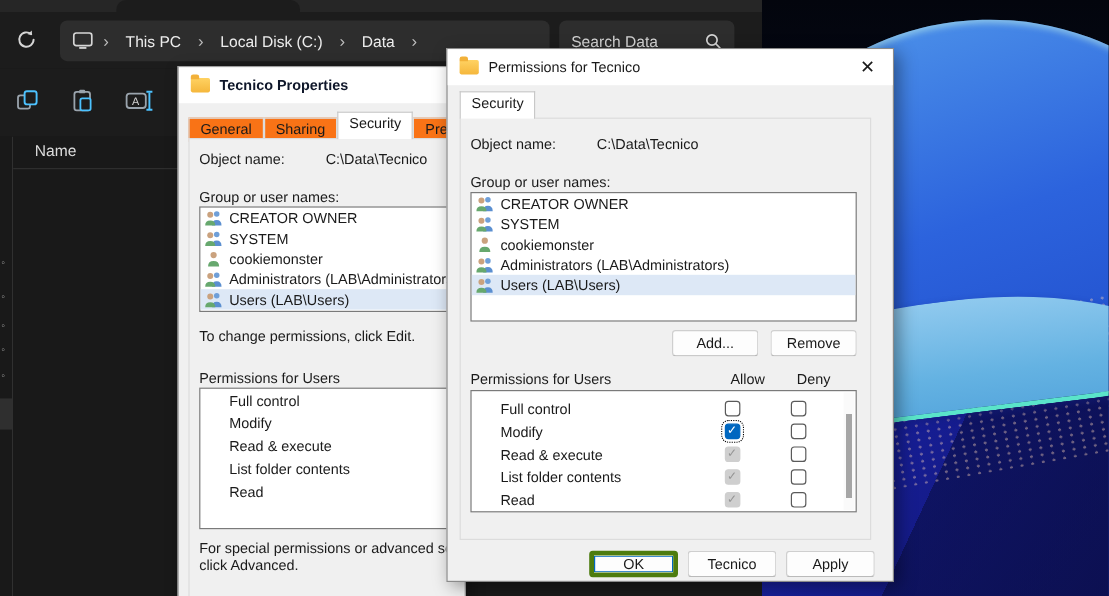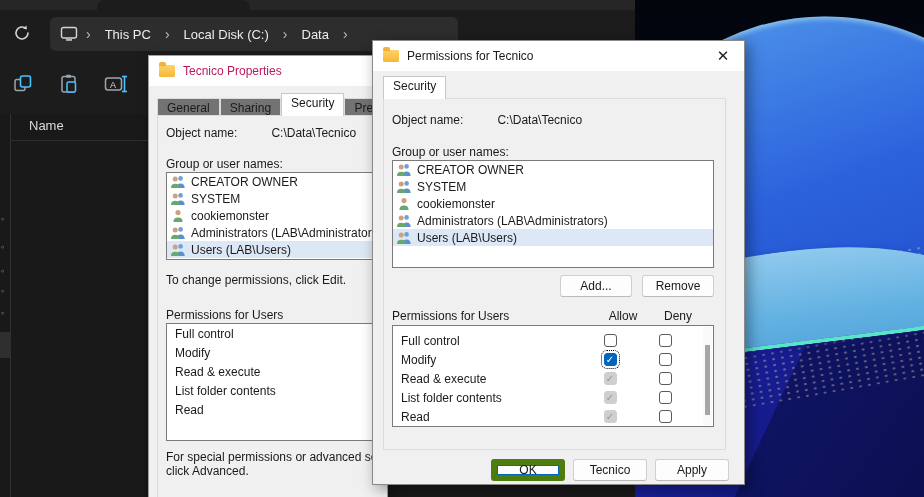--- a/index.html
+++ b/index.html
@@ -60,48 +60,48 @@
     background:#f2b139; border-radius:2px 2px 0 0; }
   .folder.small { width:14px; height:11px; }
 
   
   .dialog { position:absolute; background:#f0f0f0; font-size:12px; color:#1a1a1a; }
   .dlg-title { position:absolute; left:0; top:0; right:0; height:30px; background:#fff;
     display:flex; align-items:center; padding:0 10px; gap:8px; font-size:12px; }
   .dlg-close { margin-left:auto; font-size:15px; color:#1a1a1a; width:22px; text-align:center;
     cursor:default; }
   .tabs { position:absolute; display:flex; align-items:flex-end; height:21px; }
-  .tab { border:1px solid #dcdcdc; border-bottom:none; background:#737373; padding:2px 9px 3px;
+  .tab { border:1px solid #dcdcdc; border-bottom:none; background:#f97316; padding:2px 9px 3px;
     position:relative; top:2px; white-space:nowrap; }
   .tab.active { background:#fff; border-color:#c8c8c8; top:0; padding-bottom:6px; z-index:3; }
   .page { position:absolute; border:1px solid #dcdcdc; background:#f0f0f0; }
   .objrow { position:absolute; display:flex; gap:34px; }
   .listbox { position:absolute; background:#fff; border:1px solid #7a7a7a; overflow:hidden; }
   .grow { display:flex; align-items:center; gap:5px; height:17px; padding-left:3px; }
   .grow.sel { background:#dde8f6; }
   .hint { position:absolute; line-height:14px; }
   .wbtn { position:absolute; height:22px; background:#fdfdfd; border:1px solid #cfcfcf;
     border-bottom-color:#bababa; border-radius:3px; font-size:12px; color:#1a1a1a;
     display:flex; align-items:center; justify-content:center; cursor:default; }
-  .wbtn.default { border:6px solid #4d7c0f; box-shadow:0 0 0 1px #0067c0 inset; }
+  .wbtn.default { border:4px solid #4d7c0f; box-shadow:0 0 0 1px #0067c0 inset; }
   .permhdr { position:absolute; display:flex; }
   .prow { display:flex; align-items:center; height:19px; }
-  .prow .pname { padding-left:8px; }
+  .prow .pname { padding-left:24px; }
   .cbwrap { display:flex; justify-content:center; align-items:center; }
   .cb { width:13px; height:13px; border:1px solid #5a5a5a; border-radius:3px; background:#fff;
     font-size:10px; line-height:11px; text-align:center; color:transparent; }
   .cb.checked { background:#0067c0; border-color:#0067c0; color:#fff; }
   .cb.inherited { background:#cfcfcf; border-color:#cfcfcf; color:#969696; }
   .cb.focus { outline:1px dotted #000; outline-offset:2px; }
   .scrollbar { position:absolute; right:1px; top:1px; width:9px; bottom:1px; background:#fafafa; }
   .scrollbar .thumb { position:absolute; left:2px; top:18px; width:5px; height:70px; background:#a6a6a6; }
 
   .props { left:148px; top:55px; width:240px; height:460px; border:1px solid #a0a0a0;
     z-index:2; overflow:hidden; box-shadow:3px 3px 12px rgba(0,0,0,.35); }
-  .props .dlg-title .t { color:#be185d; }
+  .props .dlg-title .t { color:#0f172a;font-weight:bold; }
   .perms { left:372px; top:40px; width:373px; height:445px; border:1px solid #8a8a8a;
     z-index:3; box-shadow:4px 4px 14px rgba(0,0,0,.4); }
 
   .plabel { position:absolute; }
   svg { display:block; }
 </style>
 </head>
 <body>
 
 <div class="canvas">
@@ -135,20 +135,29 @@
         </span>
         <span class="chev">›</span>
         <span class="crumb">This PC</span>
         <span class="chev">›</span>
         <span class="crumb">Local Disk (C:)</span>
         <span class="chev">›</span>
         <span class="crumb">Data</span>
         <span class="chev">›</span>
       </div>
 
+      <div class="pill searchbox">
+        <span>Search Data</span>
+        <span>
+          <svg width="15" height="15" viewBox="0 0 15 15">
+            <circle cx="6.3" cy="6.3" r="4.3" fill="none" stroke="#d6d6d6" stroke-width="1.4"></circle>
+            <line x1="9.6" y1="9.6" x2="13" y2="13" stroke="#d6d6d6" stroke-width="1.4" stroke-linecap="round"></line>
+          </svg>
+        </span>
+      </div>
     </div>
 
     <div class="commandbar">
       <span class="icon-btn" style="left:12px; top:16px;">
         <svg width="22" height="22" viewBox="0 0 22 22">
           <rect x="3" y="6.5" width="10" height="11" rx="2" fill="none" stroke="#9aa4ad" stroke-width="1.5"></rect>
           <rect x="8.5" y="3" width="10" height="11" rx="2" fill="#1c1c1c" stroke="#4cc2ff" stroke-width="1.6"></rect>
         </svg>
       </span>
       <span class="icon-btn" style="left:58px; top:16px;">

